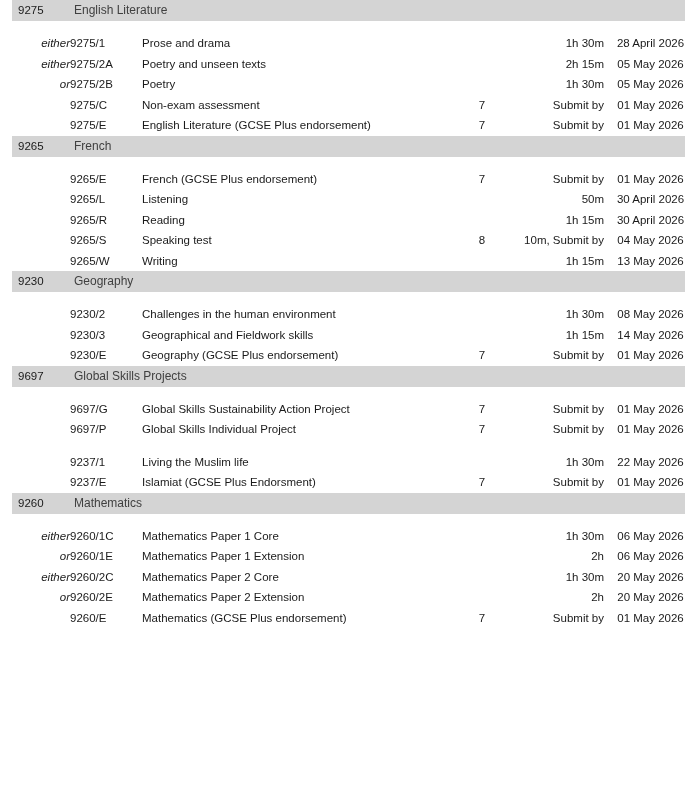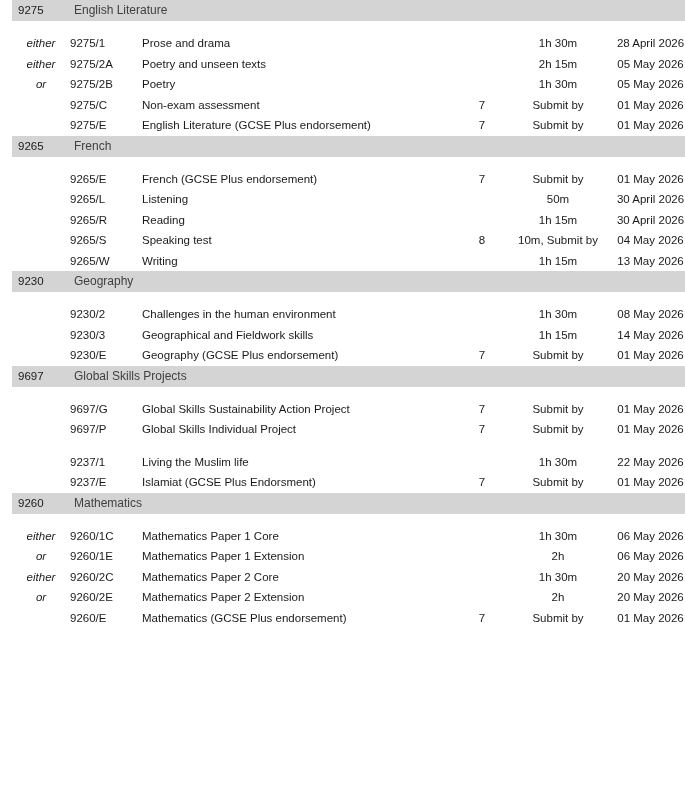--- a/index.html
+++ b/index.html
@@ -87,40 +87,40 @@
     height: 20.5px;
     background: #ffffff;
     line-height: 20.5px;
   }
   tr.comp-row.tall td {
     height: 33px;
     line-height: 15px;
     padding-top: 2px;
   }
   td.either-cell {
-    text-align: center;
+    text-align: right;
     padding-right: 8px;
     font-style: italic;
     font-size: 11.5px;
     color: #1a1a1a;
   }
   td.code-cell {
     padding-left: 2px;
     font-size: 11.5px;
   }
   td.title-cell {
     padding-left: 4px;
     font-size: 11.5px;
   }
   td.unit-cell {
     text-align: center;
     font-size: 11.5px;
   }
   td.dur-cell {
-    text-align: center;
+    text-align: right;
     padding-right: 4px;
     font-size: 11.5px;
   }
   td.date-cell {
     text-align: center;
     padding-right: 8px;
     font-size: 11.5px;
   }
 </style>
 </head>

